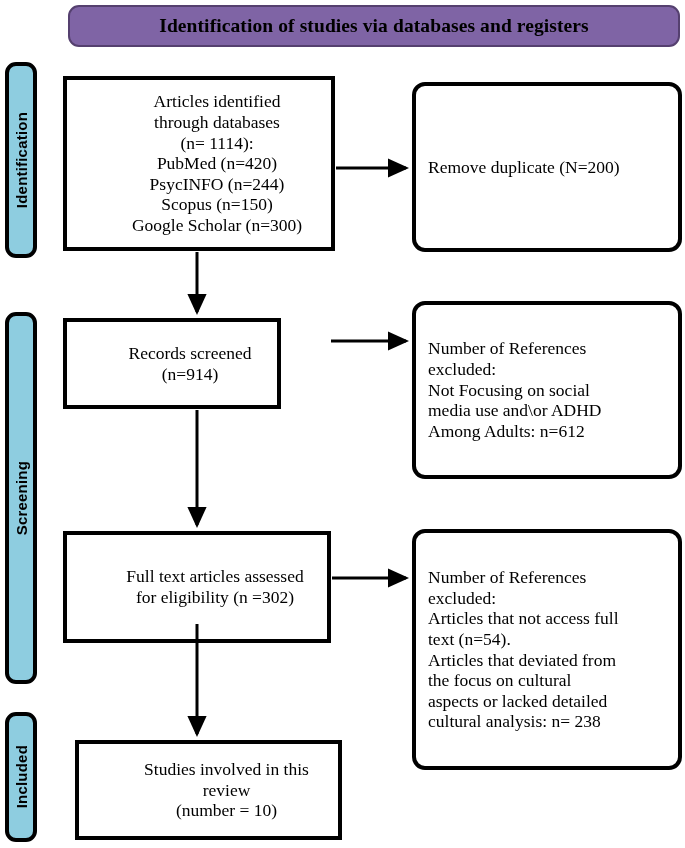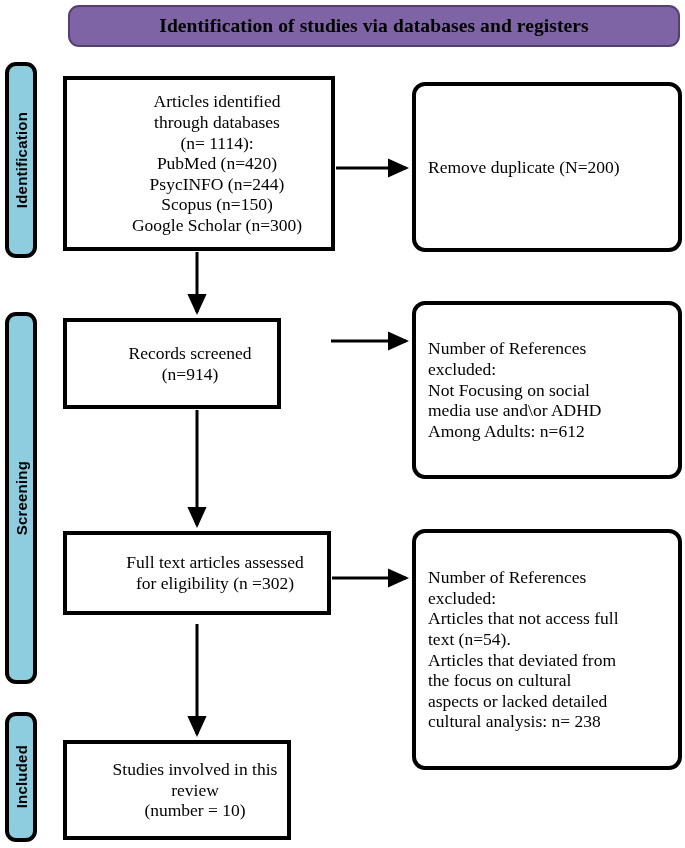--- a/index.html
+++ b/index.html
@@ -80,23 +80,23 @@
     padding-left: 36px;
   }
   .box.center  { justify-content: center; text-align: center; }
   .box.leftal  { justify-content: flex-start; text-align: left; padding-left: 12px; border-radius: 13px; }
   .box-text { white-space: pre-line; display: block; width: 100%; }
 
   #box-identified   { left: 63px;  top: 76px;  width: 272px; height: 175px; }
   #box-duplicates   { left: 412px; top: 82px;  width: 270px; height: 170px; }
   #box-screened     { left: 63px;  top: 318px; width: 218px; height: 91px;  }
   #box-excluded1    { left: 412px; top: 301px; width: 270px; height: 178px; }
-  #box-fulltext     { left: 63px;  top: 531px; width: 268px; height: 84px;  }
+  #box-fulltext     { left: 63px;  top: 531px; width: 268px; height: 112px;  }
   #box-excluded2    { left: 412px; top: 529px; width: 270px; height: 241px; }
-  #box-included     { left: 63px;  top: 740px; width: 228px; height: 100px; }
+  #box-included     { left: 75px;  top: 740px; width: 267px; height: 100px; }
 
   
   #connectors {
     position: absolute;
     left: 0;
     top: 0;
     width: 685px;
     height: 848px;
     pointer-events: none;
   }

